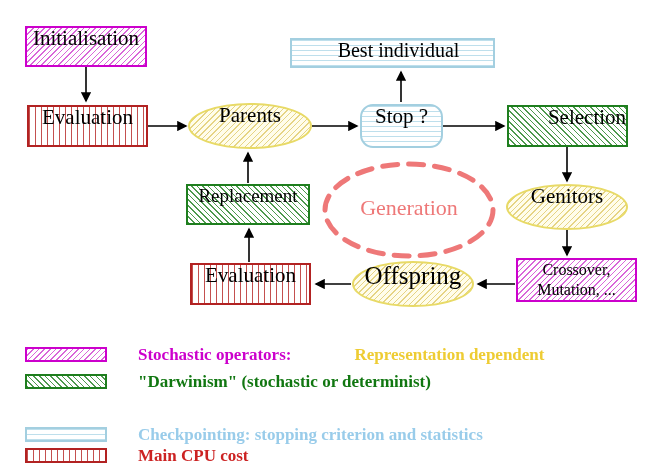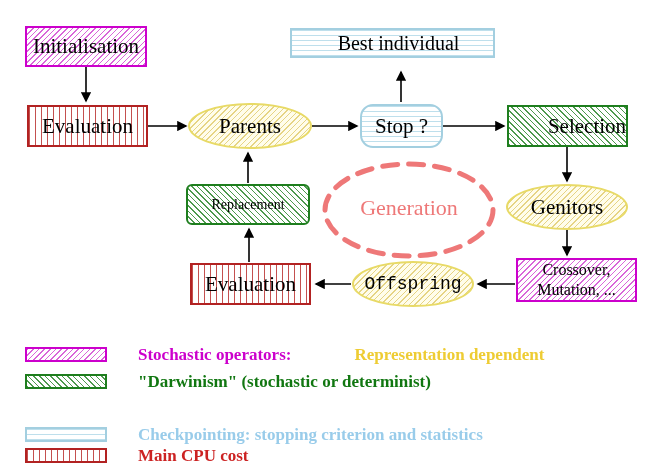--- a/index.html
+++ b/index.html
@@ -1,21 +1,21 @@
 <!DOCTYPE html>
 <html style="--magenta: #cc00cc; --magenta-hatch: #d966d9; --green: #1e7e1e; --green-hatch: #4d994d; --red: #b22222; --red-hatch: #c4504f; --cyan: #a3cfe0; --cyan-hatch: #bedfec; --yellow-border: #e8da66; --yellow-hatch: #e6d484; --yellow-bg: #fffdeb; --salmon: #ee7878; --legend-magenta: #cc00cc; --legend-yellow: #eecc33; --legend-green: #117711; --legend-red: #cc2222; --legend-cyan: #99ccea;"><head>
 <meta charset="utf-8">
 <style>
   html,body{margin:0;padding:0;background:#fff;}
   #canvas{
     position:relative;width:662px;height:471px;background:#fff;overflow:hidden;
     font-family:"Liberation Serif","DejaVu Serif",serif;
   }
   .node{
-    position:absolute;display:flex;align-items:center;justify-content:center;
+    position:absolute;display:flex;justify-content:center;
     box-sizing:border-box;color:#000;line-height:1;text-align:center;
   }
   
   .hatch-magenta{
     border:2px solid var(--magenta);
     background:repeating-linear-gradient(135deg,var(--magenta-hatch) 0 1px,#ffffff 1px 4px);
   }
   .hatch-green{
     border:2px solid var(--green);
     background:repeating-linear-gradient(45deg,var(--green-hatch) 0 1px,#ffffff 1px 4px);
@@ -27,30 +27,30 @@
   .stripe-cyan{
     border:2px solid var(--cyan);
     background:repeating-linear-gradient(180deg,var(--cyan-hatch) 0 1px,#ffffff 1px 5px);
   }
   .ellipse-yellow{
     border:2px solid var(--yellow-border);border-radius:50%;
     background:repeating-linear-gradient(135deg,var(--yellow-hatch) 0 1px,var(--yellow-bg) 1px 4px);
   }
   
   #n-init{left:25px;top:26px;width:122px;height:41px;font-size:21px;}
-  #n-best{left:290px;top:28px;width:205px;height:30px;font-size:20px;padding-left:12px;}
+  #n-best{left:290px;top:38px;width:205px;height:30px;font-size:20px;padding-left:12px;}
   #n-eval-top{left:27px;top:105px;width:121px;height:42px;font-size:21px;}
   #n-parents{left:188px;top:103px;width:124px;height:46px;font-size:21px;}
   #n-stop{left:360px;top:104px;width:83px;height:44px;font-size:21px;border-radius:13px;}
   #n-selection{left:507px;top:105px;width:121px;height:42px;font-size:21px;padding-left:39px;}
-  #n-replacement{left:186px;top:184px;width:124px;height:41px;font-size:14px;border-radius:6px;}
+  #n-replacement{left:186px;top:184px;width:124px;height:41px;font-size:19px;}
   #n-genitors{left:506px;top:184px;width:122px;height:46px;font-size:21px;}
   #n-crossover{left:516px;top:258px;width:121px;height:44px;font-size:16px;flex-direction:column;line-height:1.25;}
   #n-eval-bottom{left:190px;top:263px;width:121px;height:42px;font-size:21px;}
-  #n-offspring{left:352px;top:261px;width:122px;height:46px;font-size:18px;font-family:Liberation Mono, monospace;}
+  #n-offspring{left:352px;top:261px;width:122px;height:46px;font-size:25px;}
   #generation-label{
     position:absolute;left:325px;top:197px;width:168px;text-align:center;
     color:var(--salmon);font-size:22px;line-height:1;
   }
   #arrow-layer{position:absolute;left:0;top:0;}
   #arrow-layer line{stroke:#000;stroke-width:1.6;}
   
   .legend-row{position:absolute;left:25px;display:flex;align-items:center;height:24px;gap:16px;}
   #legend-row-0{top:342px;} #legend-row-1{top:369px;} #legend-row-2{top:395px;margin-top:48px;} #legend-row-3{top:422px;}
   .legend-swatch{width:82px;height:15px;box-sizing:border-box;flex:0 0 82px;}

